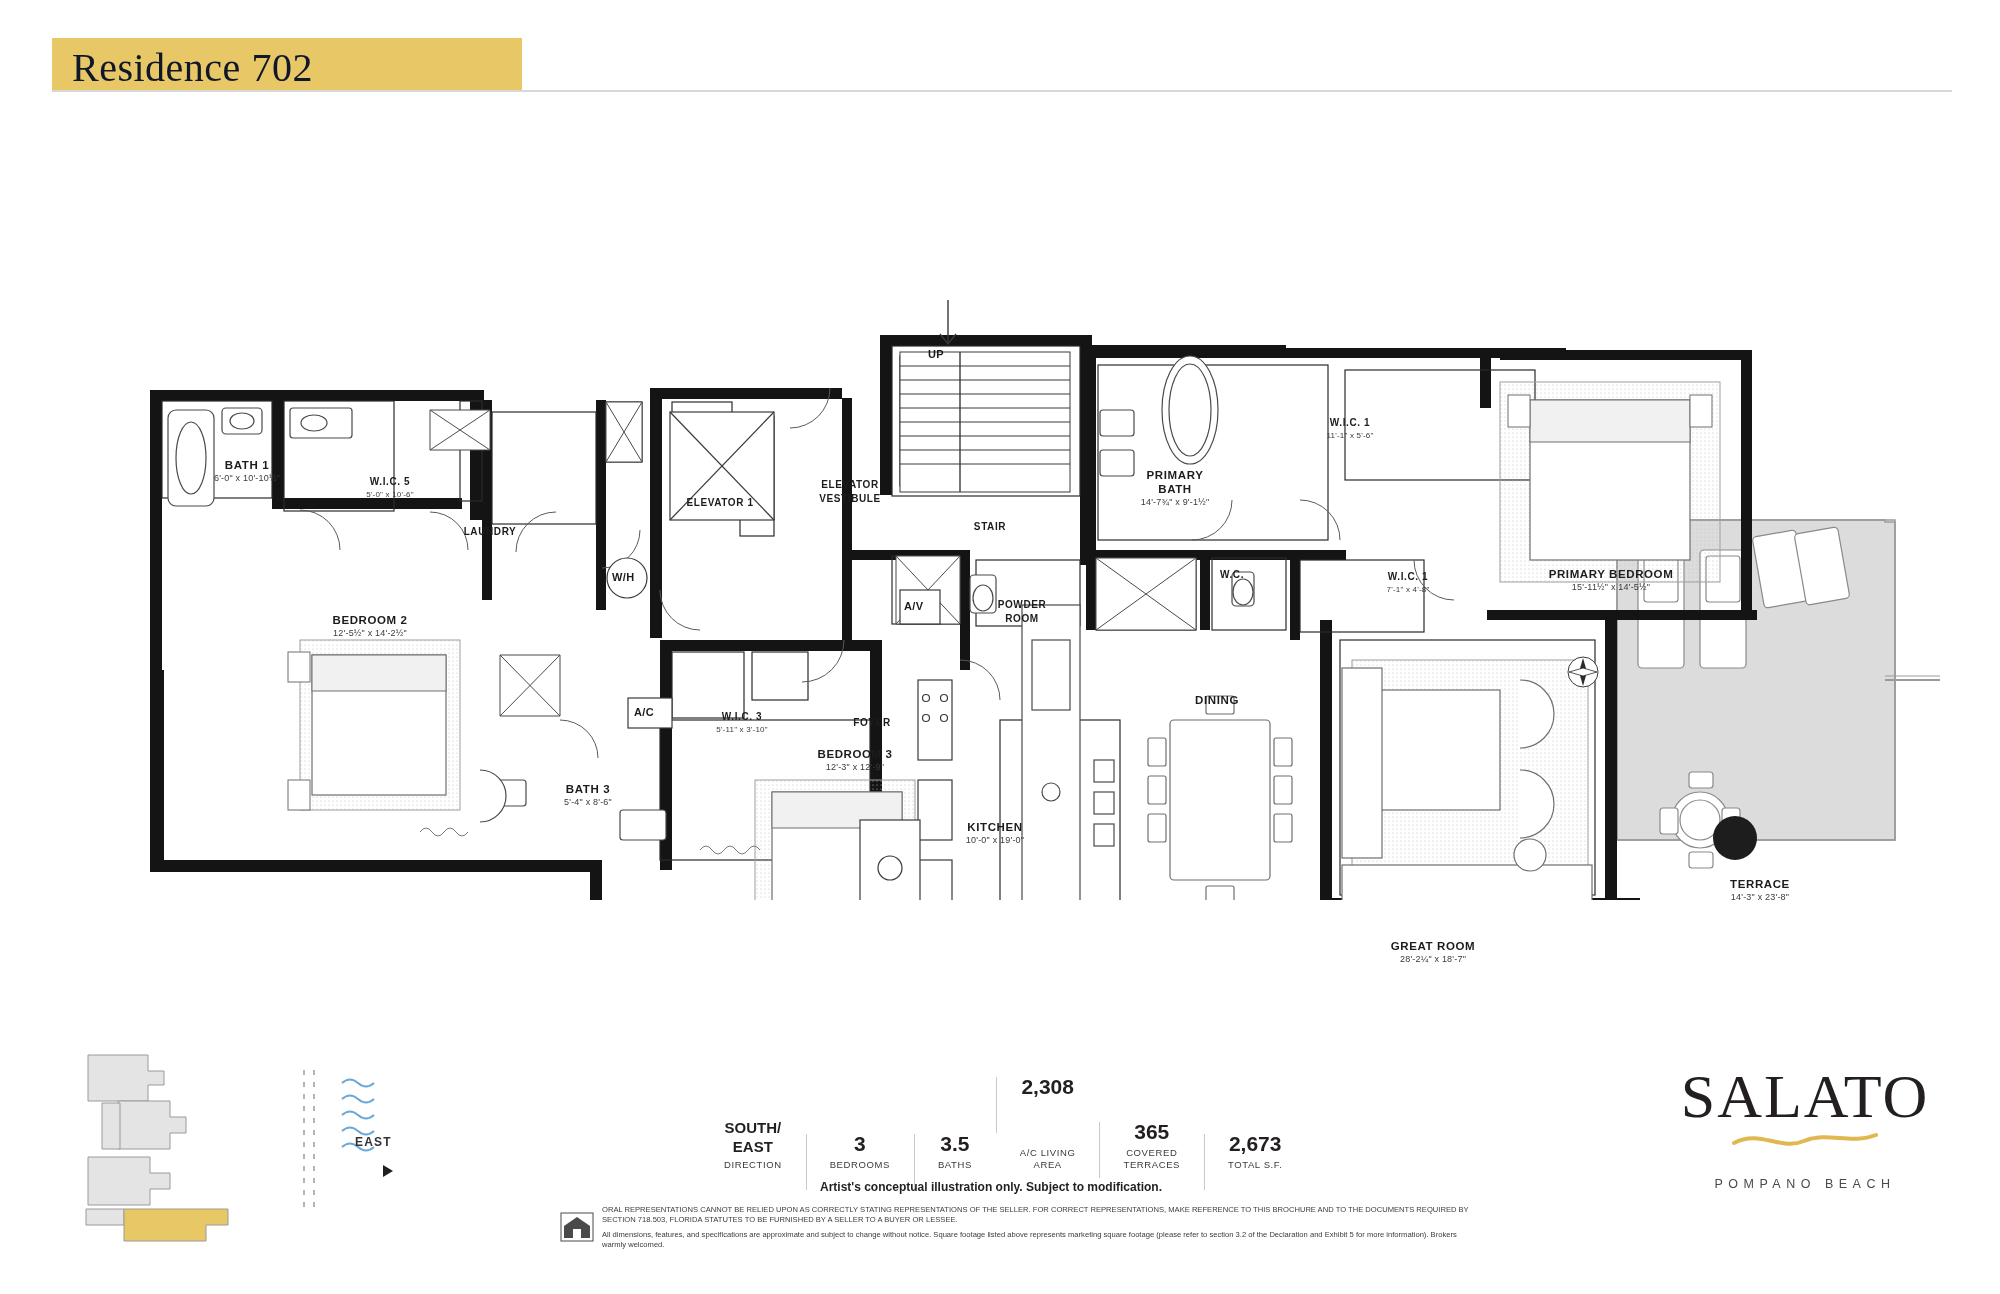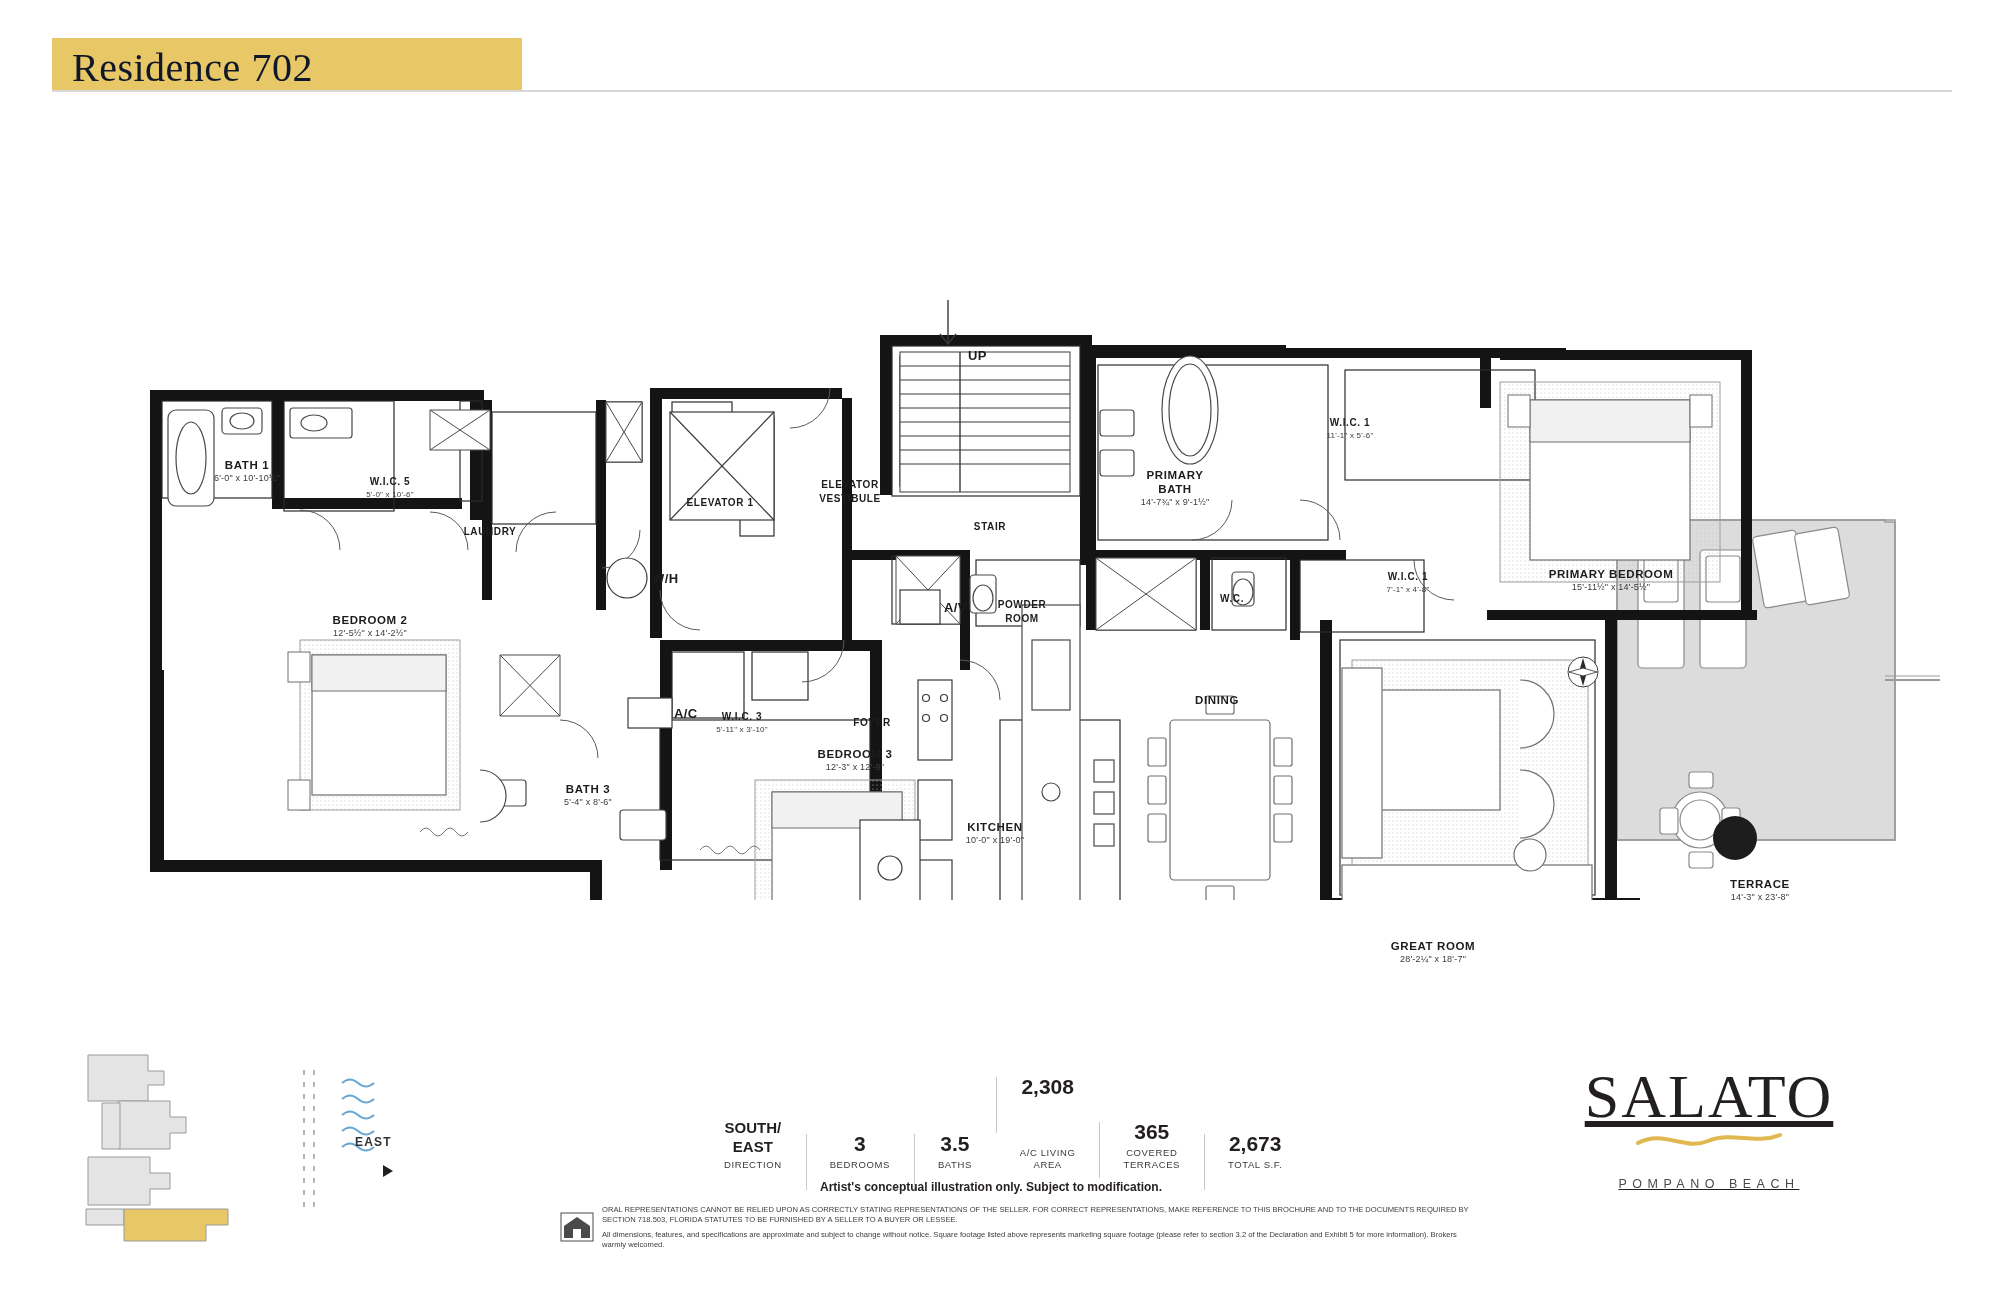--- a/index.html
+++ b/index.html
@@ -36,22 +36,22 @@
   .room .nm{
     font-size:11.5px;font-weight:bold;letter-spacing:.6px;color:#1c1c1c;
     white-space:nowrap;line-height:14px;
   }
   .room .dim{
     font-size:9px;letter-spacing:.2px;color:#3a3a3a;white-space:nowrap;line-height:12px;
   }
   .room.small .nm{font-size:10px;}
   .room.small .dim{font-size:8px;}
   .tagsm{
-    position:absolute;font-size:13px;font-weight:bold;letter-spacing:.4px;color:#1c1c1c;
-    white-space:nowrap;text-align:center;margin-left:40px;
+    position:absolute;font-size:11px;font-weight:bold;letter-spacing:.4px;color:#1c1c1c;
+    white-space:nowrap;text-align:center;
   }
 
   
   #keyplan{left:78px;top:1045px;width:190px;height:200px;}
   #roadway{left:300px;top:1070px;width:30px;height:140px;}
   #east-label{left:355px;top:1135px;font-size:12px;font-weight:bold;letter-spacing:1.2px;color:#333;}
   #east-arrow{left:383px;top:1165px;width:0;height:0;border-top:6px solid transparent;border-bottom:6px solid transparent;border-left:10px solid #231f20;}
 
   #stats{left:700px;top:1075px;display:flex;align-items:flex-end;}
   .stat{padding:0 24px;text-align:center;position:relative;}
@@ -66,21 +66,21 @@
     left:820px;top:1180px;font-size:12px;font-weight:bold;color:#231f20;
   }
   #fairhousing{left:560px;top:1212px;width:34px;height:30px;}
   #legal{
     left:602px;top:1205px;width:880px;
     font-size:7.6px;line-height:10.4px;color:#3b3b3b;
   }
   #legal .caps{text-transform:uppercase;}
 
   
-  #logo{left:1544px;top:1065px;width:330px;height:170px;text-align:center;text-decoration:underline;}
+  #logo{left:1640px;top:1065px;width:330px;height:170px;text-align:center;}
   #logo .word{
     font-family:"Liberation Serif", serif;
     font-size:62px;letter-spacing:2px;color:#231f20;line-height:62px;
   }
   #logo .sub{
     font-size:12.5px;letter-spacing:5.5px;color:#4a4a4a;margin-top:26px;
   }
   .swash{display:block;margin:2px auto 0 auto;}
 </style>
 </head>
@@ -409,21 +409,21 @@
   </div>
   <div class="room" style="left:1175px;top:348px;transform:translateX(-50%);">
     <div class="nm" style="white-space:pre-line;">PRIMARY
 BATH</div>
     <div class="dim">14'-7¾" x 9'-1½"</div>
   </div>
   <div class="room small" style="left:1350px;top:296px;transform:translateX(-50%);">
     <div class="nm">W.I.C. 1</div>
     <div class="dim">11'-1" x 5'-6"</div>
   </div>
-  <div class="room small" style="left:1232px;top:472px;transform:translateX(-50%);">
+  <div class="room small" style="left:1232px;top:448px;transform:translateX(-50%);">
     <div class="nm">W.C.</div>
   </div>
   <div class="room small" style="left:1408px;top:450px;transform:translateX(-50%);">
     <div class="nm">W.I.C. 1</div>
     <div class="dim">7'-1" x 4'-8"</div>
   </div>
   <div class="room" style="left:1611px;top:447px;transform:translateX(-50%);">
     <div class="nm">PRIMARY BEDROOM</div>
     <div class="dim">15'-11½" x 14'-5½"</div>
   </div>

